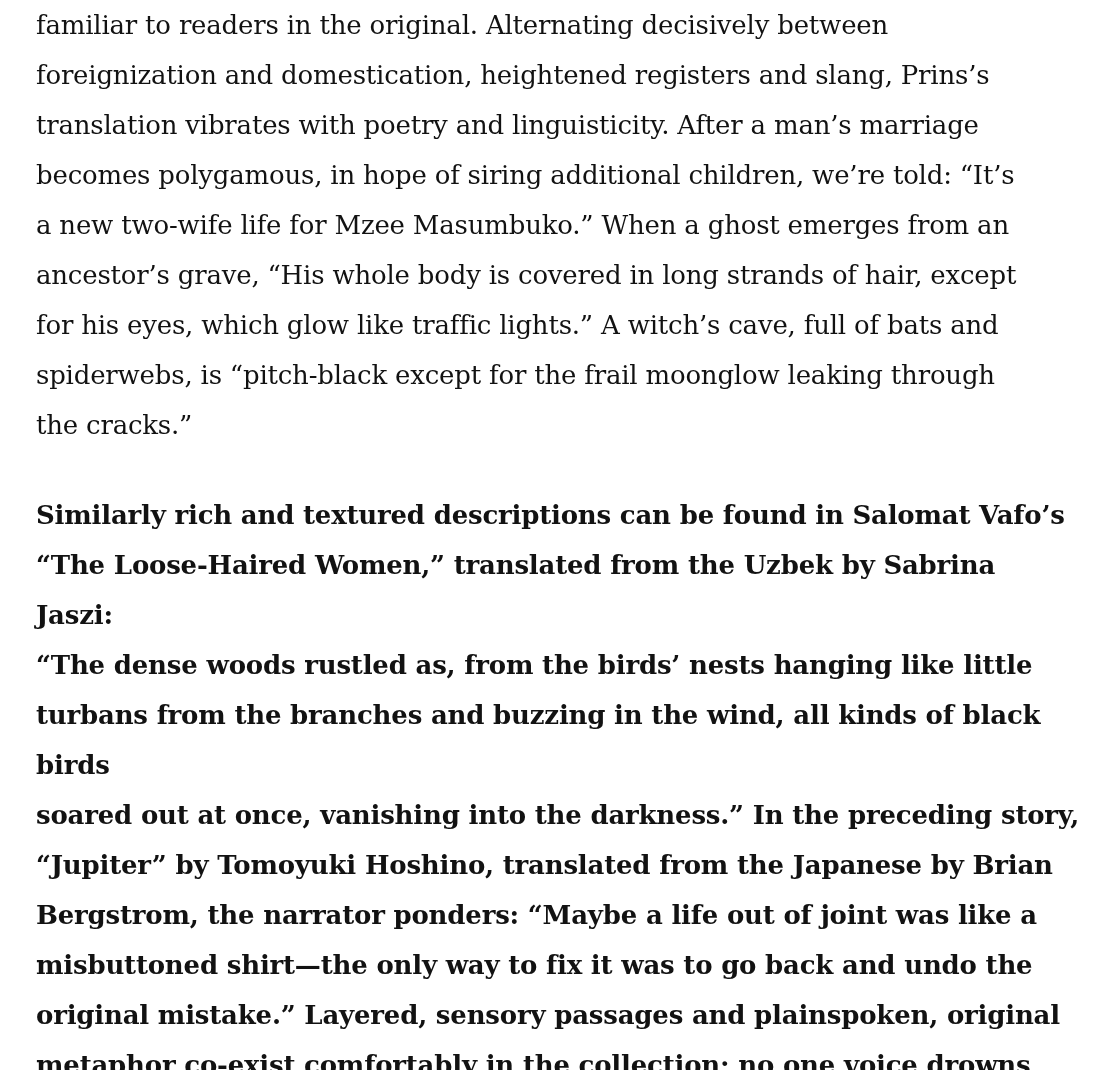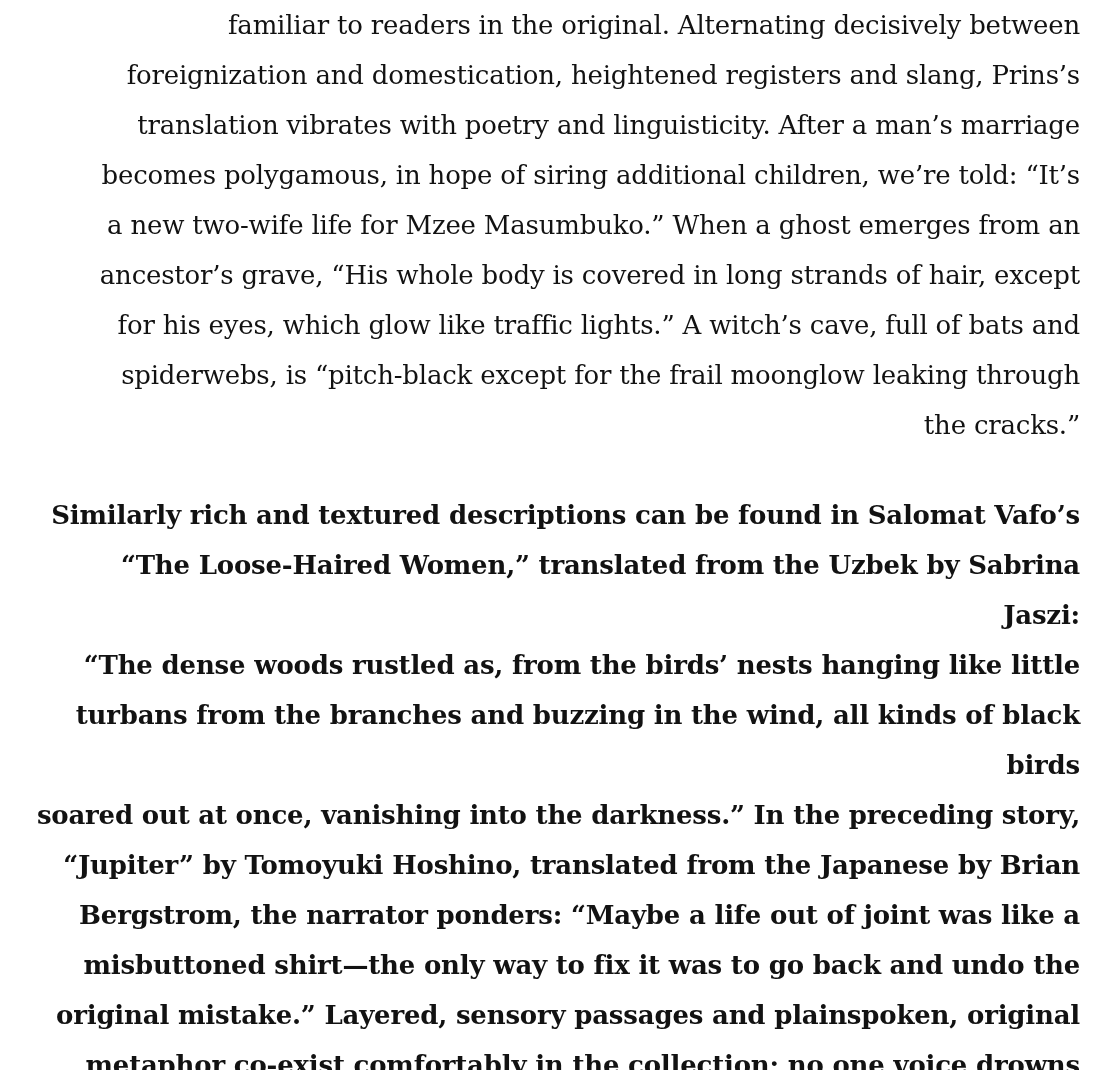--- a/index.html
+++ b/index.html
@@ -18,21 +18,21 @@
     padding: 0 18px 0 36px;
     font-family: "DejaVu Serif", "Liberation Serif", serif;
     font-size: 26px;
     line-height: 50px;
     color: #121212;
     letter-spacing: -0.2px;
   }
   .article-body p {
     margin: 0 0 40px 0;
     white-space: pre-line; 
-    text-align: right;
+    text-align: left;
   }
   .article-body p:last-child {
     margin-bottom: 0;
     font-weight: bold;
   }
 </style>
 </head>
 <body>
 
 <article class="article-body">

